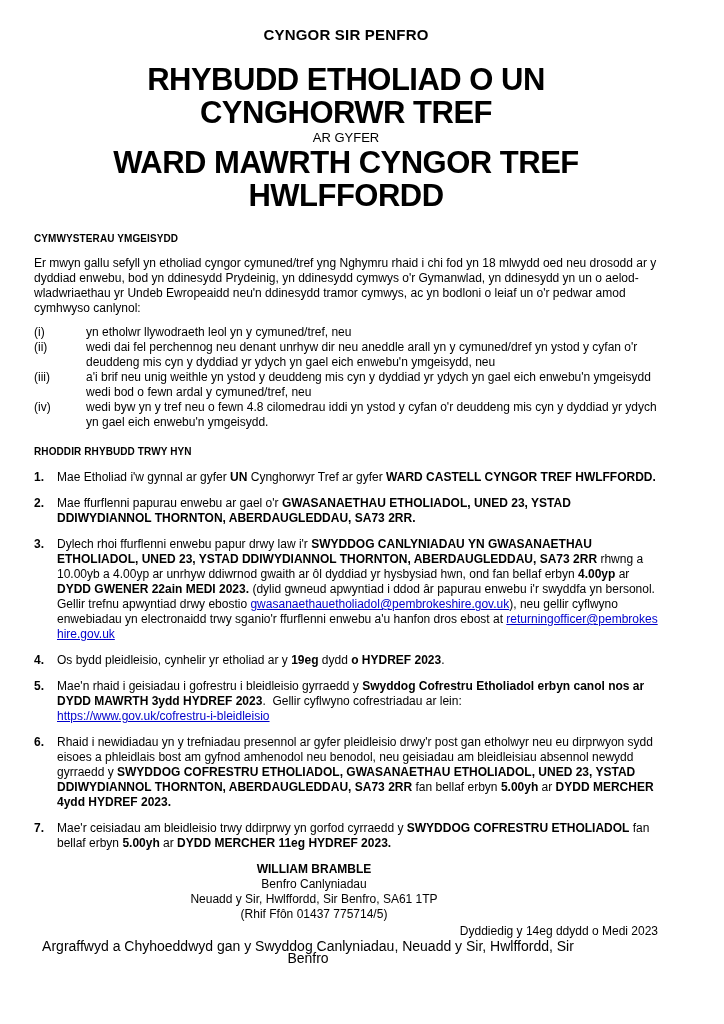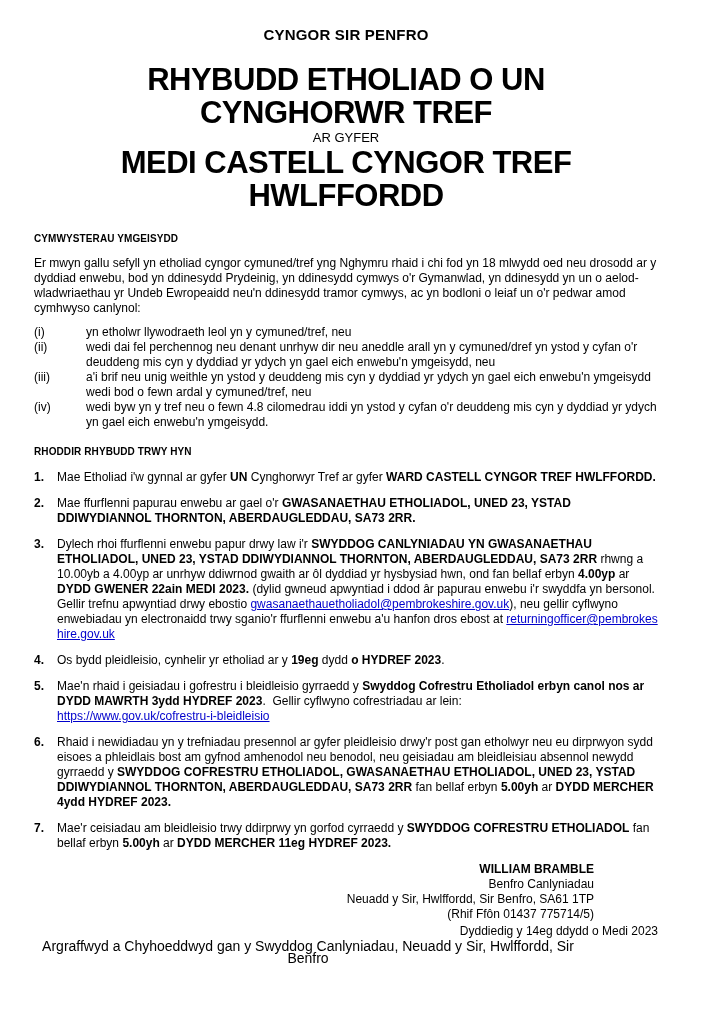--- a/index.html
+++ b/index.html
@@ -47,21 +47,21 @@
   .item-body { flex: 1; white-space: pre-wrap; }
   .b { font-weight: bold; }
   a.doc-link, a.doc-link:visited {
     color: var(--link-color, #0000cc);
     text-decoration: underline;
     cursor: pointer;
     word-break: break-all;
   }
   .signature-block {
     margin-top: 6px;
-    text-align: right;
+    text-align: center;
     line-height: 15px;
     padding-right: 64px; 
   }
   .sig-name { font-weight: bold; }
   .dated-line { margin: 2px 0 0 20px; line-height: 15px; text-align: right; }
   .imprint {
     font-size: 14px; line-height: 12px;
     text-align: center;
     padding-right: 76px;
     margin-top: 1px;
@@ -71,21 +71,21 @@
 <body style="background: rgb(255, 255, 255); color: rgb(0, 0, 0);">
 
 <div class="page">
 
   <div class="center authority">CYNGOR SIR PENFRO</div>
 
   <h1 class="big-title title-block"><span>RHYBUDD ETHOLIAD O UN</span><br><span>CYNGHORWR TREF</span></h1>
 
   <div class="center for-label">AR GYFER</div>
 
-  <h1 class="big-title"><span>MEDI CASTELL CYNGOR TREF</span><br><span>HWLFFORDD</span></h1>
+  <h1 class="big-title"><span>WARD MAWRTH CYNGOR TREF</span><br><span>HWLFFORDD</span></h1>
 
   <div class="section-heading" style="margin-top:21px;">CYMWYSTERAU YMGEISYDD</div>
 
   <p class="body-text intro">Er mwyn gallu sefyll yn etholiad cyngor cymuned/tref yng Nghymru rhaid i chi fod yn 18 mlwydd oed neu drosodd ar y dyddiad enwebu, bod yn ddinesydd Prydeinig, yn ddinesydd cymwys o'r Gymanwlad, yn ddinesydd yn un o aelod-wladwriaethau yr Undeb Ewropeaidd neu'n ddinesydd tramor cymwys, ac yn bodloni o leiaf un o'r pedwar amod cymhwyso canlynol:</p>
 
   <div id="conditions-list">
   <div class="cond-row">
     <span class="cond-label">(i)</span>
     <span class="cond-text">yn etholwr llywodraeth leol yn y cymuned/tref, neu</span>
   </div>

